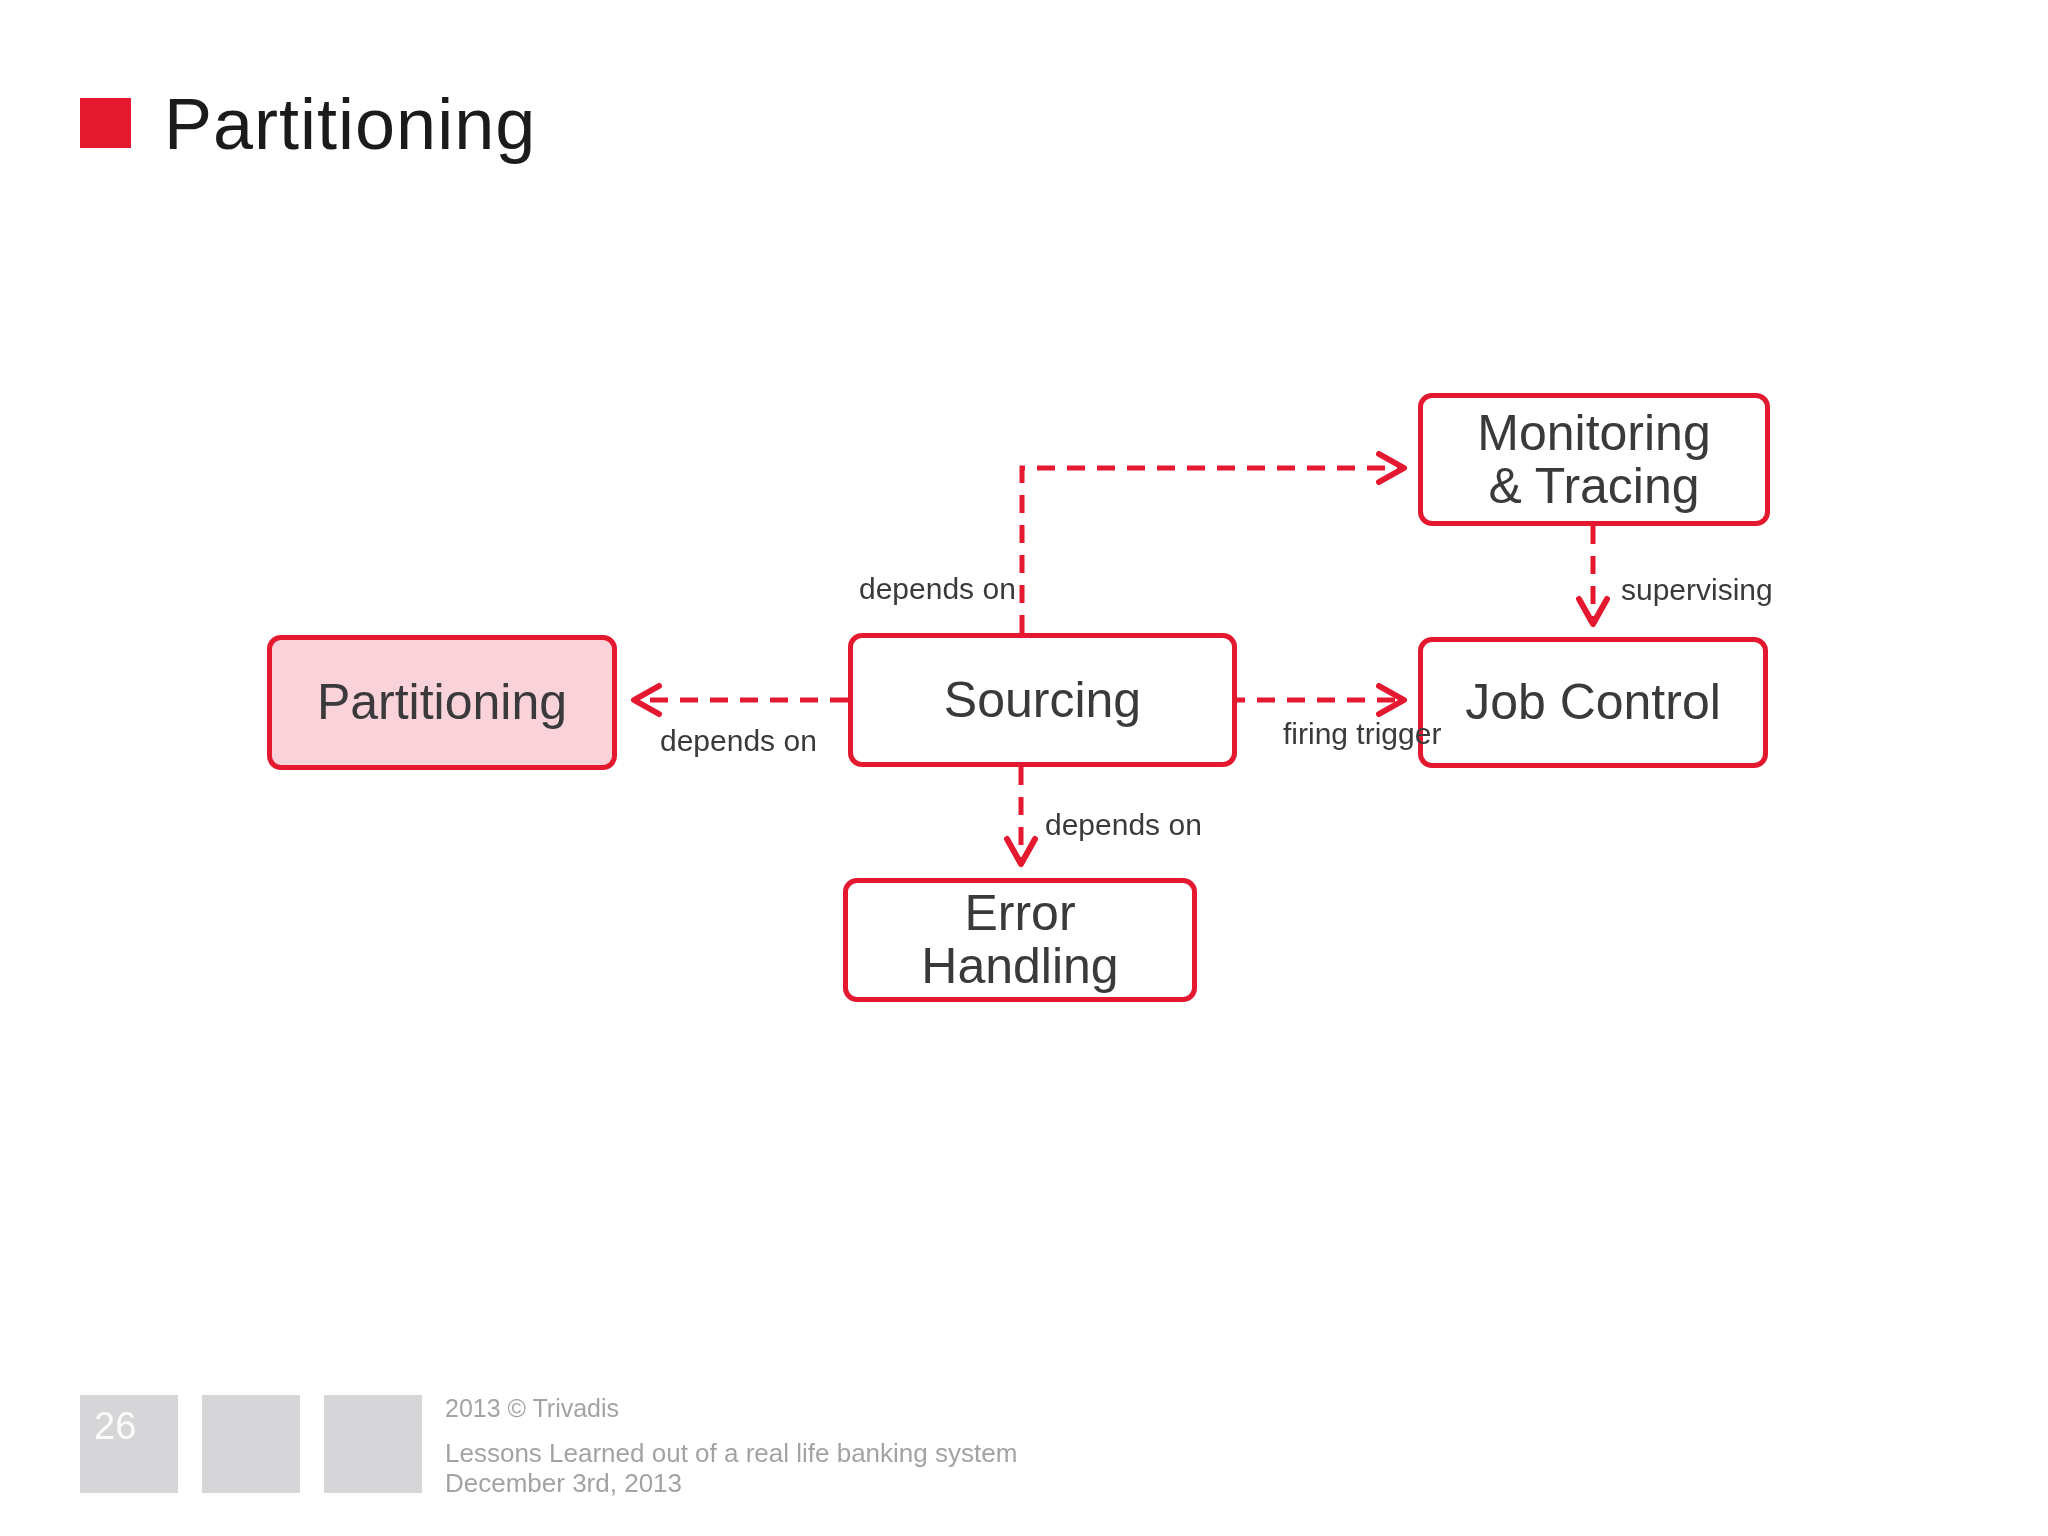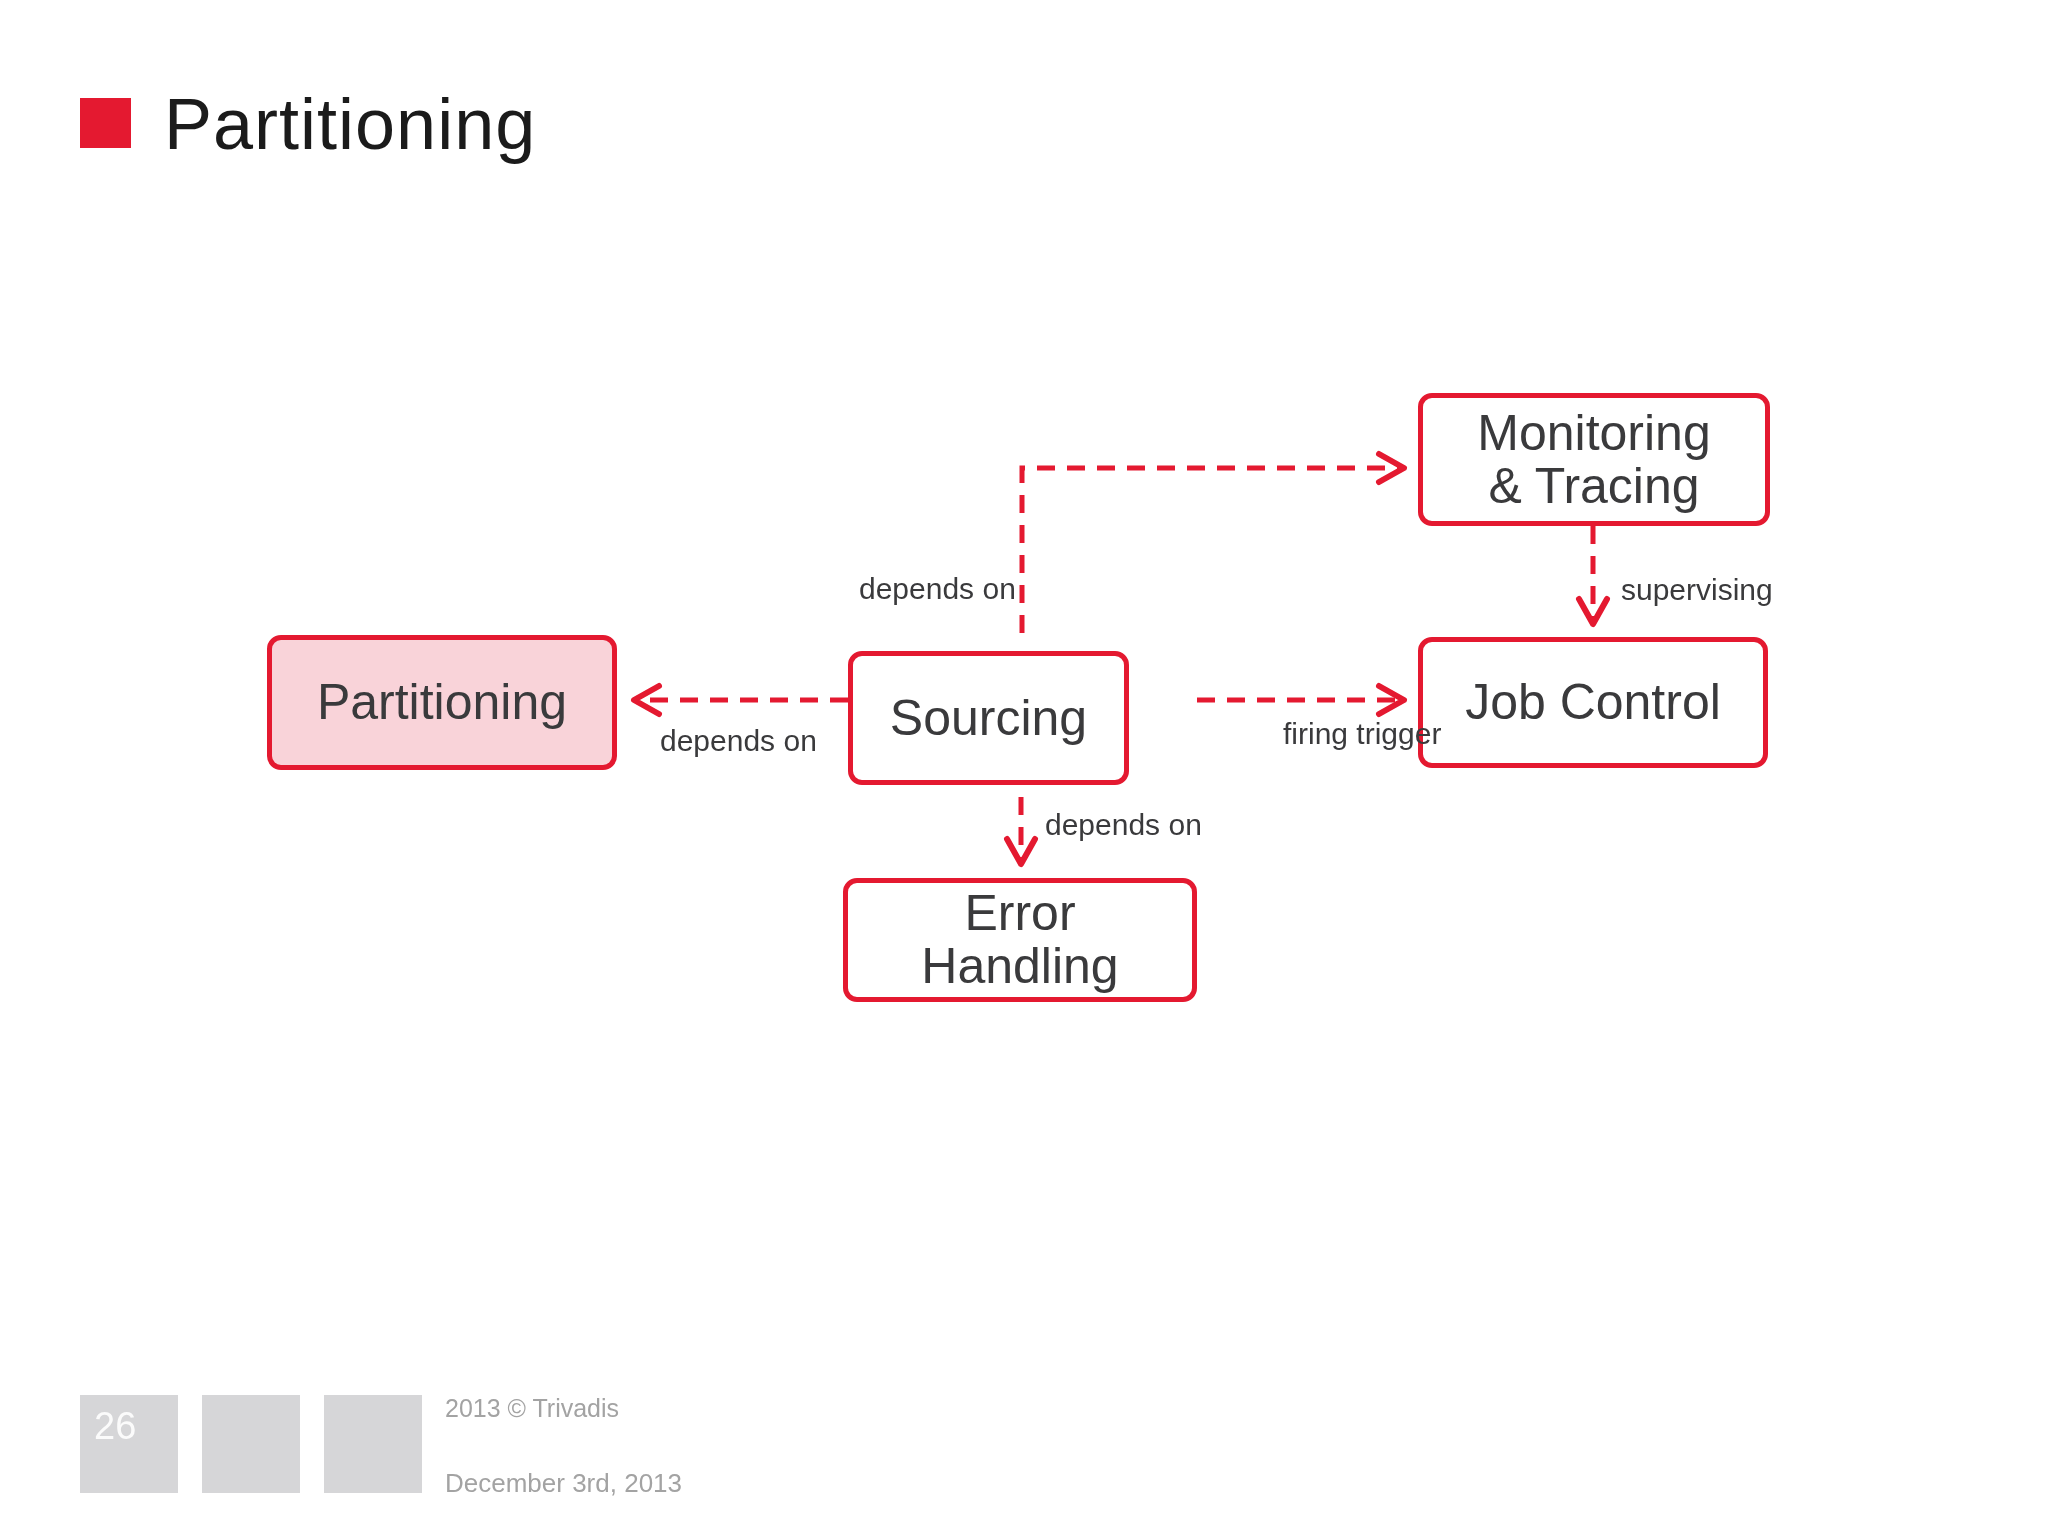--- a/index.html
+++ b/index.html
@@ -15,21 +15,21 @@
   
   .node{
     position:absolute;box-sizing:border-box;background:#fff;
     border:5px solid var(--red);border-radius:14px;
     display:flex;flex-direction:column;align-items:center;justify-content:center;
     font-size:50px;line-height:1.06;color:var(--ink);text-align:center;
   }
   .node.highlight{background:var(--pink);}
   .n-monitoring{left:1418px;top:393px;width:352px;height:133px;}
   .n-partitioning{left:267px;top:635px;width:350px;height:135px;}
-  .n-sourcing{left:848px;top:651px;width:281px;height:134px;}
+  .n-sourcing{left:848px;top:633px;width:389px;height:134px;}
   .n-jobcontrol{left:1418px;top:637px;width:350px;height:131px;}
   .n-error{left:843px;top:878px;width:354px;height:124px;}
   
   .arrows{position:absolute;left:0;top:0;width:2048px;height:1536px;color:var(--red);pointer-events:none;}
   
   .edge-label{position:absolute;font-size:30px;color:var(--ink);white-space:nowrap;}
   .l-dep-part{left:660px;top:724px;}
   .l-dep-mon{left:859px;top:572px;}
   .l-dep-err{left:1045px;top:808px;}
   .l-firing{left:1277px;top:717px;margin-left:6px;}
@@ -107,16 +107,17 @@
   <div class="edge-label l-dep-err">depends on</div>
   <div class="edge-label l-firing">firing trigger</div>
   <div class="edge-label l-supervising">supervising</div>
 
   <div class="footer-square fs1"></div>
   <div class="footer-square fs2"></div>
   <div class="footer-square fs3"></div>
   <div class="page-number">26</div>
 
   <div class="footer-text f-copy">2013 © Trivadis</div>
+  <div class="footer-text f-sub">Lessons Learned out of a real life banking system</div>
   <div class="footer-text f-date">December 3rd, 2013</div>
 
 
 </div>
 
 </body></html>

